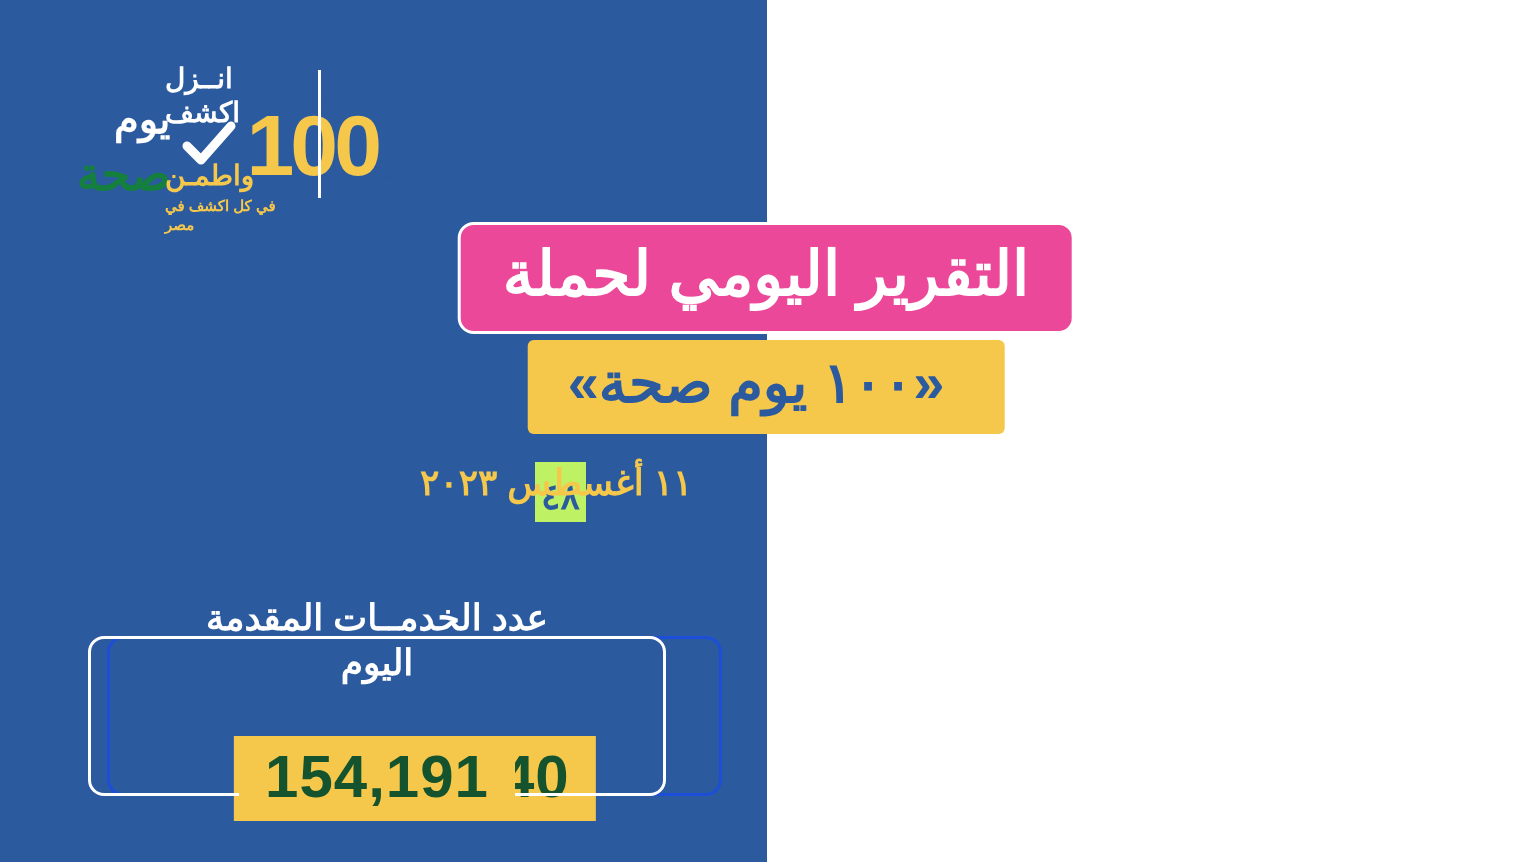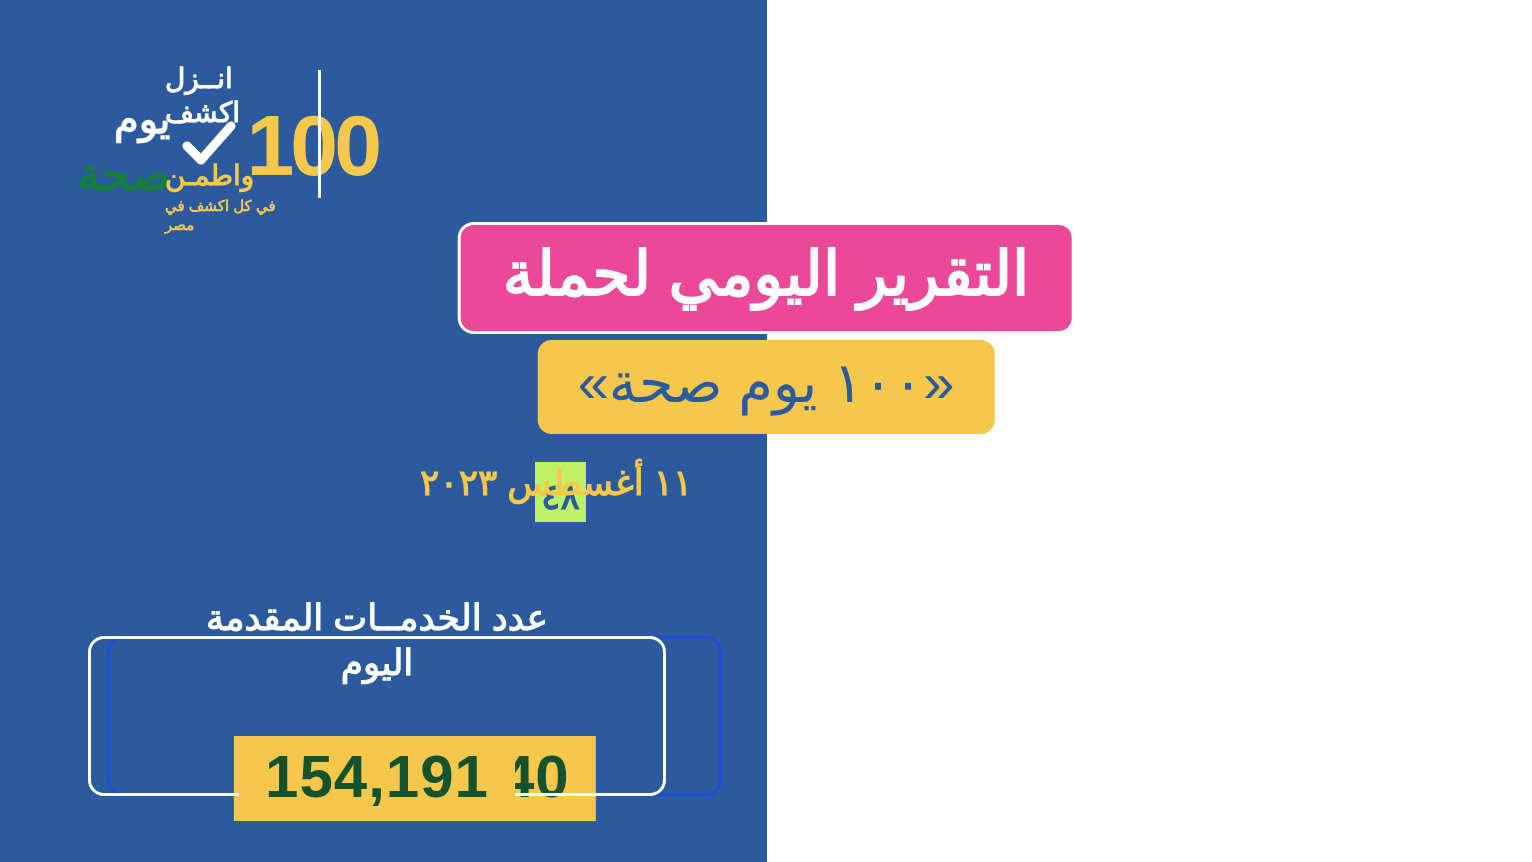--- a/index.html
+++ b/index.html
@@ -134,25 +134,25 @@
     font-weight: bold;
     white-space: nowrap;
     line-height: 1.25;
   }
   .subtitle-box {
     position: absolute;
     top: 340px;
     left: 50%;
     transform: translateX(-50%);
     background: #f5c84c;
-    border-radius: 14px;
-    padding: 8px 40px 16px 40px;
+    border-radius: 6px;
+    padding: 8px 60px 16px 40px;
     color: #2b5a9e;
     font-size: 56px;
-    font-weight: normal;
+    font-weight: bold;
     white-space: nowrap;
     line-height: 1.25;
   }
   
   .date-right {
     position: absolute;
     top: 462px;
     right: 830px;      
     color: #2b5a9e;
     font-size: 36px;

